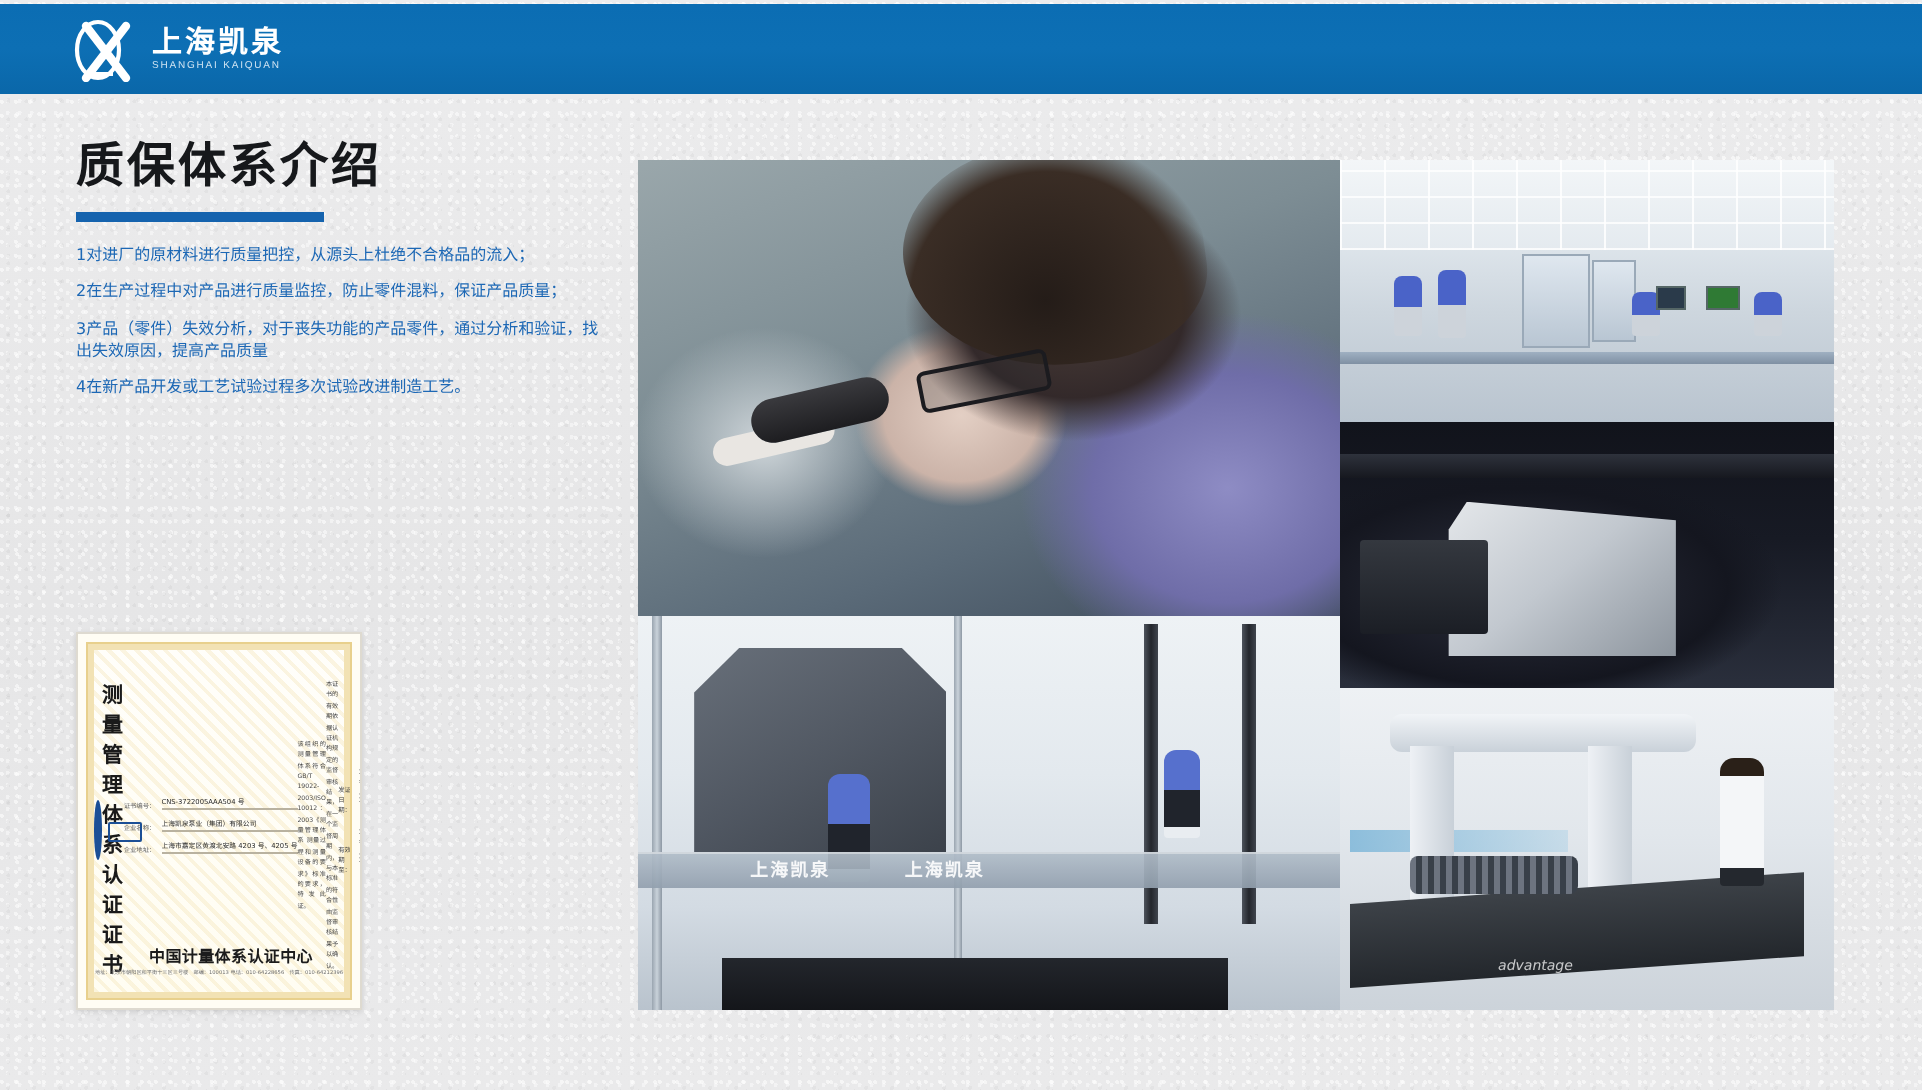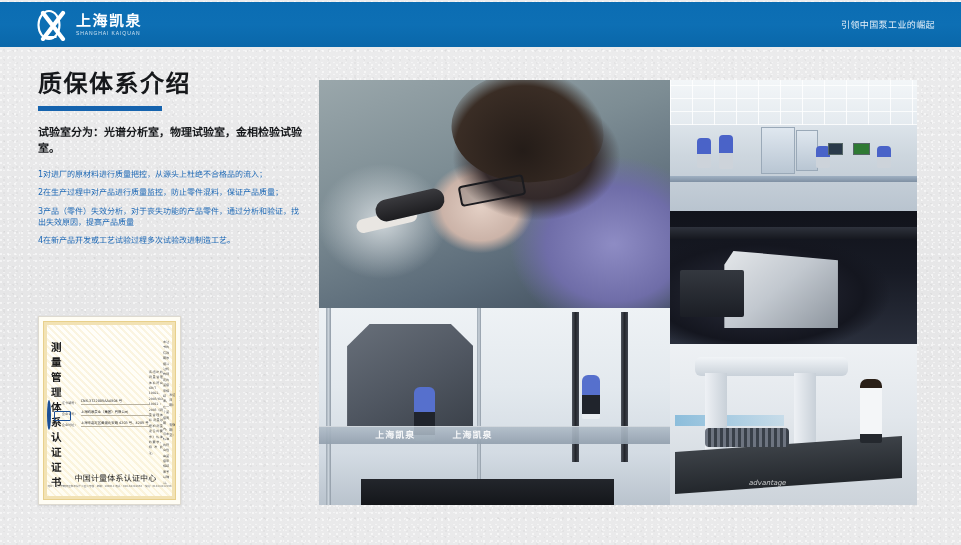--- a/index.html
+++ b/index.html
@@ -282,21 +282,21 @@
     font-size: 11px;
     line-height: 1;
   }
   .cert-footer {
     position: absolute;
     left: 0; right: 0; bottom: 7px;
     text-align: center;
   }
   .cert-org {
     font-size: 8px;
-    font-weight: normal;
+    font-weight: bold;
     color: #1c1c1c;
     letter-spacing: .2px;
     font-family: "DejaVu Sans", "Liberation Sans", sans-serif;
     padding-left: 12px;
   }
   .cert-small {
     font-size: 2.6px;
     color: #6f6f6f;
     line-height: 1.6;
     margin-top: 2px;
@@ -540,31 +540,29 @@
           <path d="M7 4 L27 30 M27 4 L7 30" stroke="#ffffff" stroke-width="4.2" fill="none" stroke-linecap="round"></path>
           <path d="M8.5 28 L20.5 28" stroke="#ffffff" stroke-width="2" fill="none"></path>
         </svg>
       </div>
       <div class="logo-text">
         <span class="logo-cn">上海凯泉</span>
         <span class="logo-en">SHANGHAI KAIQUAN</span>
       </div>
     </div>
 
-    <div class="header-slogan">引领中国泵工业的崛起</div>
   </div>
 
   <div class="left-col">
 
     <h1 class="page-title">质保体系介绍</h1>
     <div class="title-rule"></div>
 
 
 
-    <div class="lab-line">试验室分为：光谱分析室，物理试验室，金相检验试验室。</div>
 
     <ul class="blue-list">
       <li>1对进厂的原材料进行质量把控，从源头上杜绝不合格品的流入；</li>
       <li>2在生产过程中对产品进行质量监控，防止零件混料，保证产品质量；</li>
       <li>3产品（零件）失效分析，对于丧失功能的产品零件，通过分析和验证，找出失效原因，提高产品质量</li>
       <li>4在新产品开发或工艺试验过程多次试验改进制造工艺。</li>
     </ul>
   </div>
 
   <div class="certificate">

